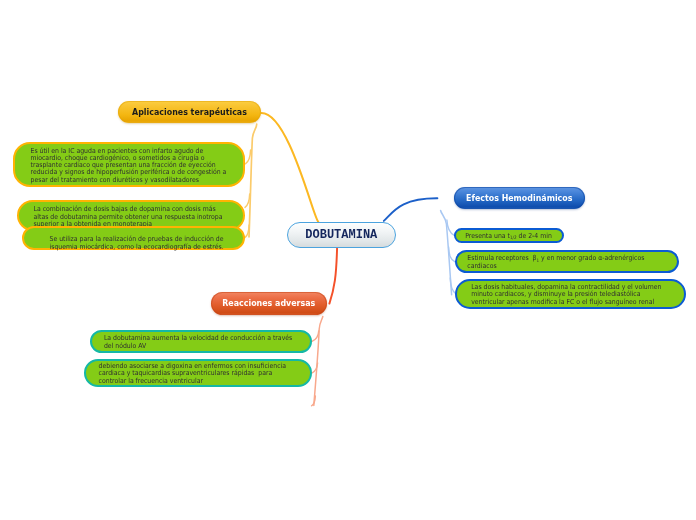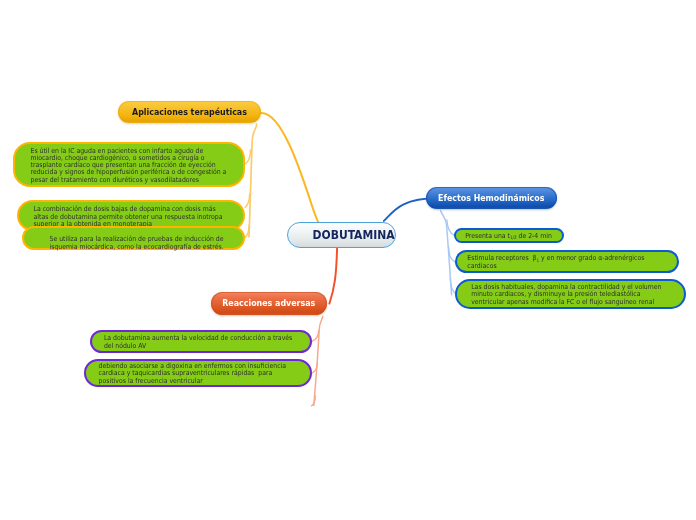--- a/index.html
+++ b/index.html
@@ -8,46 +8,46 @@
        font-family:"DejaVu Sans Condensed","DejaVu Sans",sans-serif;
        -webkit-font-smoothing:antialiased;}
   #map{position:relative;width:696px;height:520px;filter:opacity(1);}
   svg.links{position:absolute;left:0;top:0;width:696px;height:520px;pointer-events:none;}
   .node{position:absolute;box-sizing:border-box;}
 
   
   .central{left:287px;top:221.8px;width:108.6px;height:26.4px;border-radius:999px;
     border:1.3px solid #4BA3DE;
     background:linear-gradient(to bottom,#FDFEFE 0%,#F2F5F6 35%,#E2E7E9 75%,#D5DBDD 100%);
-    display:flex;align-items:center;justify-content:flex-end;z-index:5;}
+    display:flex;align-items:center;justify-content:center;z-index:5;font-family:Liberation Mono, monospace;}
   .central span{font-weight:bold;font-size:12px;color:#14265C;white-space:pre;}
 
   
   .pill{display:flex;align-items:center;justify-content:center;border-radius:999px;z-index:5;}
   .pill span{font-weight:bold;white-space:pre;-webkit-font-smoothing:antialiased;}
   .pill-yellow{left:118px;top:100.8px;width:143px;height:22.4px;
     background:linear-gradient(to bottom,#FBCE43 0%,#F9C533 20%,#F4B712 62%,#E8A400 92%,#F6BC2B 100%);
     box-shadow:0 1px 2px rgba(170,120,0,.30), inset 0 0 0 1px rgba(225,160,0,.45);}
   .pill-yellow span{color:#1B1B1B;font-size:8.8px;}
-  .pill-blue{left:426px;top:186.8px;width:130.5px;height:22.6px;
+  .pill-blue{left:454px;top:186.8px;width:130.5px;height:22.6px;
     background:linear-gradient(to bottom,#5E95E1 0%,#4986DA 22%,#2569C6 58%,#0E4CAC 92%,#3573C9 100%);
     box-shadow:0 1px 2px rgba(20,55,130,.30), inset 0 0 0 1px rgba(13,70,160,.55);}
   .pill-blue span{color:#FFFFFF;font-size:8.8px;}
   .pill-red{left:210.5px;top:292.3px;width:116.5px;height:22.4px;
     background:linear-gradient(to bottom,#F18763 0%,#ED714A 22%,#E15C2A 58%,#CF4A14 92%,#E46938 100%);
     box-shadow:0 1px 2px rgba(145,50,10,.30), inset 0 0 0 1px rgba(195,65,20,.5);}
   .pill-red span{color:#FFFFFF;font-size:8.8px;}
 
   
   .leaf{position:absolute;box-sizing:border-box;background:#84cc16;border-radius:17px;
     display:flex;align-items:center;z-index:4;}
   .leaf-text{font-size:6.85px;line-height:7.3px;color:#2F2F2F;white-space:pre;position:relative;filter:opacity(1);}
   .leaf-y{border:2px solid #FFB302;}
   .leaf-b{border:2px solid #0B5BD3;}
-  .leaf-r{border:2px solid #6d28d9;}
+  .leaf-r{border:2px solid #14b8a6;}
   sub{font-size:4.6px;line-height:0;vertical-align:-0.28em;filter:opacity(1);}
 </style>
 </head>
 <body>
 
 <div id="map">
 
 <svg class="links" viewBox="0 0 696 520">
   <g>
     <path d="M261.5,113 C289,113 313.3,218.4 318.4,222" fill="none" stroke="#FCB822" stroke-width="2.0" stroke-linecap="round"></path>
@@ -101,15 +101,15 @@
 <div class="leaf leaf-b" style="left:454.5px;top:249.5px;width:224px;height:23.5px;">
   <div class="leaf-text" style="padding-left:10.8px;top:1.3px"><div>Estimula receptores  β<sub>1</sub> y en menor grado α-adrenérgicos</div><div>cardiacos</div></div>
 </div>
 <div class="leaf leaf-b" style="left:454.5px;top:279px;width:231px;height:29.5px;">
   <div class="leaf-text" style="padding-left:14.7px;top:1.3px"><div>Las dosis habituales, dopamina la contractilidad y el volumen</div><div>minuto cardiacos, y disminuye la presión telediastólica</div><div>ventricular apenas modifica la FC o el flujo sanguíneo renal</div></div>
 </div>
 <div class="leaf leaf-r" style="left:89.5px;top:330px;width:222px;height:22.5px;">
   <div class="leaf-text" style="padding-left:12.4px;top:1.3px"><div>La dobutamina aumenta la velocidad de conducción a través</div><div>del nódulo AV</div></div>
 </div>
 <div class="leaf leaf-r" style="left:83.5px;top:358.5px;width:228.5px;height:28.5px;">
-  <div class="leaf-text" style="padding-left:13.1px;top:1.3px"><div>debiendo asociarse a digoxina en enfermos con insuficiencia</div><div>cardiaca y taquicardias supraventriculares rápidas  para</div><div>positivos la frecuencia ventricular</div></div>
+  <div class="leaf-text" style="padding-left:13.1px;top:1.3px"><div>debiendo asociarse a digoxina en enfermos con insuficiencia</div><div>cardiaca y taquicardias supraventriculares rápidas  para</div><div>controlar la frecuencia ventricular</div></div>
 </div>
 
 </div>
 </body></html>

